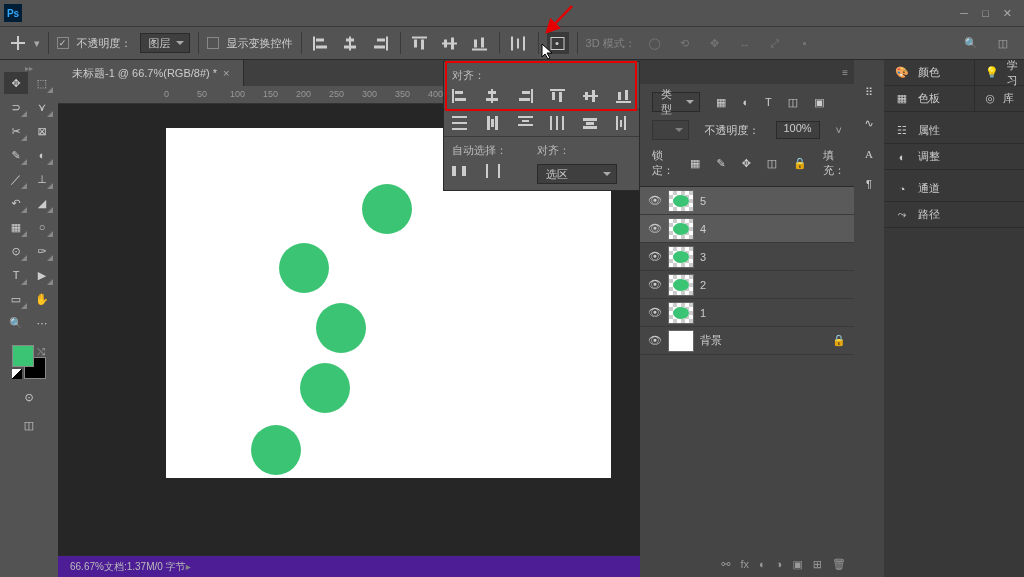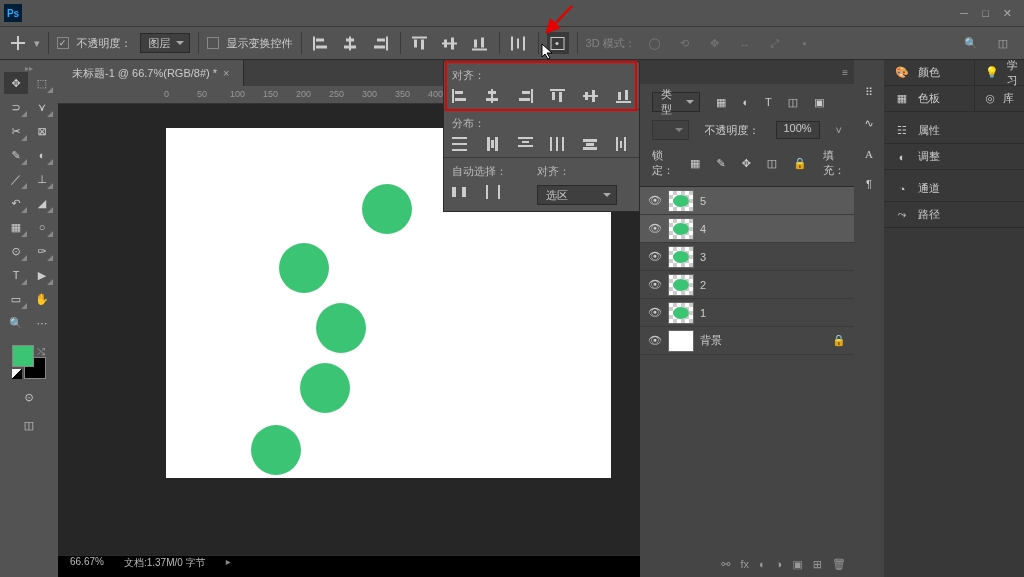--- a/index.html
+++ b/index.html
@@ -39,21 +39,21 @@
 .canvas-area{flex:1;background:#262626;display:flex;flex-direction:column;position:relative}
 .doctab{height:26px;background:#3f3f3f;display:flex;align-items:center}
 .tab{padding:0 14px;height:100%;display:flex;align-items:center;gap:6px;background:#535353;border-right:1px solid #2a2a2a}
 .tab-close{color:#aaa}
 .ruler-h{height:18px;background:#535353;display:flex;position:relative;border-bottom:1px solid #333}
 .ruler-v{width:18px;background:#535353;position:absolute;left:0;top:44px;bottom:22px;border-right:1px solid #333}
 .rn{position:absolute;font-size:9px;color:#999}
 .canvas-stage{flex:1;background:#262626;position:relative;overflow:hidden}
 .artboard{position:absolute;left:108px;top:24px;width:445px;height:350px;background:#fff}
 .circ{position:absolute;width:50px;height:50px;border-radius:50%;background:#3bc474}
-.statusbar{height:22px;background:#000000;display:flex;padding:0 12px;gap:20px;font-size:10px;color:#bbb;border-top:1px solid #2a2a2a}
+.statusbar{height:22px;background:#4c1d95;display:flex;align-items:center;padding:0 12px;font-size:10px;color:#bbb;border-top:1px solid #2a2a2a}
 .right-panels{width:214px;background:#454545;display:flex;flex-direction:column}
 .panel-tabs{height:24px;background:#3a3a3a;display:flex;align-items:center;padding:0 6px;gap:10px;font-size:10px;color:#999}
 .panel-body{background:#454545;border-bottom:1px solid #2a2a2a}
 .layer-hdr{display:flex;align-items:center;gap:16px;padding:4px 6px}
 .layer-row{height:28px;display:flex;align-items:center;gap:6px;padding:0 8px;border-bottom:1px solid #3a3a3a}
 .layer-row.sel{background:#5a5a5a}
 .eye{width:14px;color:#ccc}
 .thumb{width:26px;height:22px;background:#fff;border:1px solid #666;background-image:repeating-conic-gradient(#ccc 0 25%,#fff 0 50%);background-size:8px 8px}
 .thumb.c{position:relative}
 .thumb.c::after{content:"";position:absolute;inset:4px;border-radius:50%;background:#3bc474}
@@ -214,21 +214,20 @@
         </svg>
       <svg class="alignicon" viewBox="0 0 15 14">
           <rect x="0" y="12" width="15" height="2" fill="#ccc"></rect>
           <rect x="2" y="3" width="3" height="8" fill="#ccc"></rect>
           <rect x="9" y="1" width="3" height="10" fill="#ccc"></rect>
         </svg>
     </div>
   </div>
   <hr>
   <div class="popup-section">
-    <div class="popup-label">分布：</div>
     <div class="popup-row">
       <svg class="alignicon" viewBox="0 0 15 14">
           <rect x="0" y="0" width="15" height="2" fill="#ccc"></rect>
           <rect x="0" y="6" width="15" height="2" fill="#ccc"></rect>
           <rect x="0" y="12" width="15" height="2" fill="#ccc"></rect>
         </svg>
       <svg class="alignicon" viewBox="0 0 15 14">
           <rect x="2" y="0" width="3" height="14" fill="#ccc"></rect>
           <rect x="6" y="3" width="3" height="8" fill="#ccc"></rect>
           <rect x="10" y="0" width="3" height="14" fill="#ccc"></rect>

